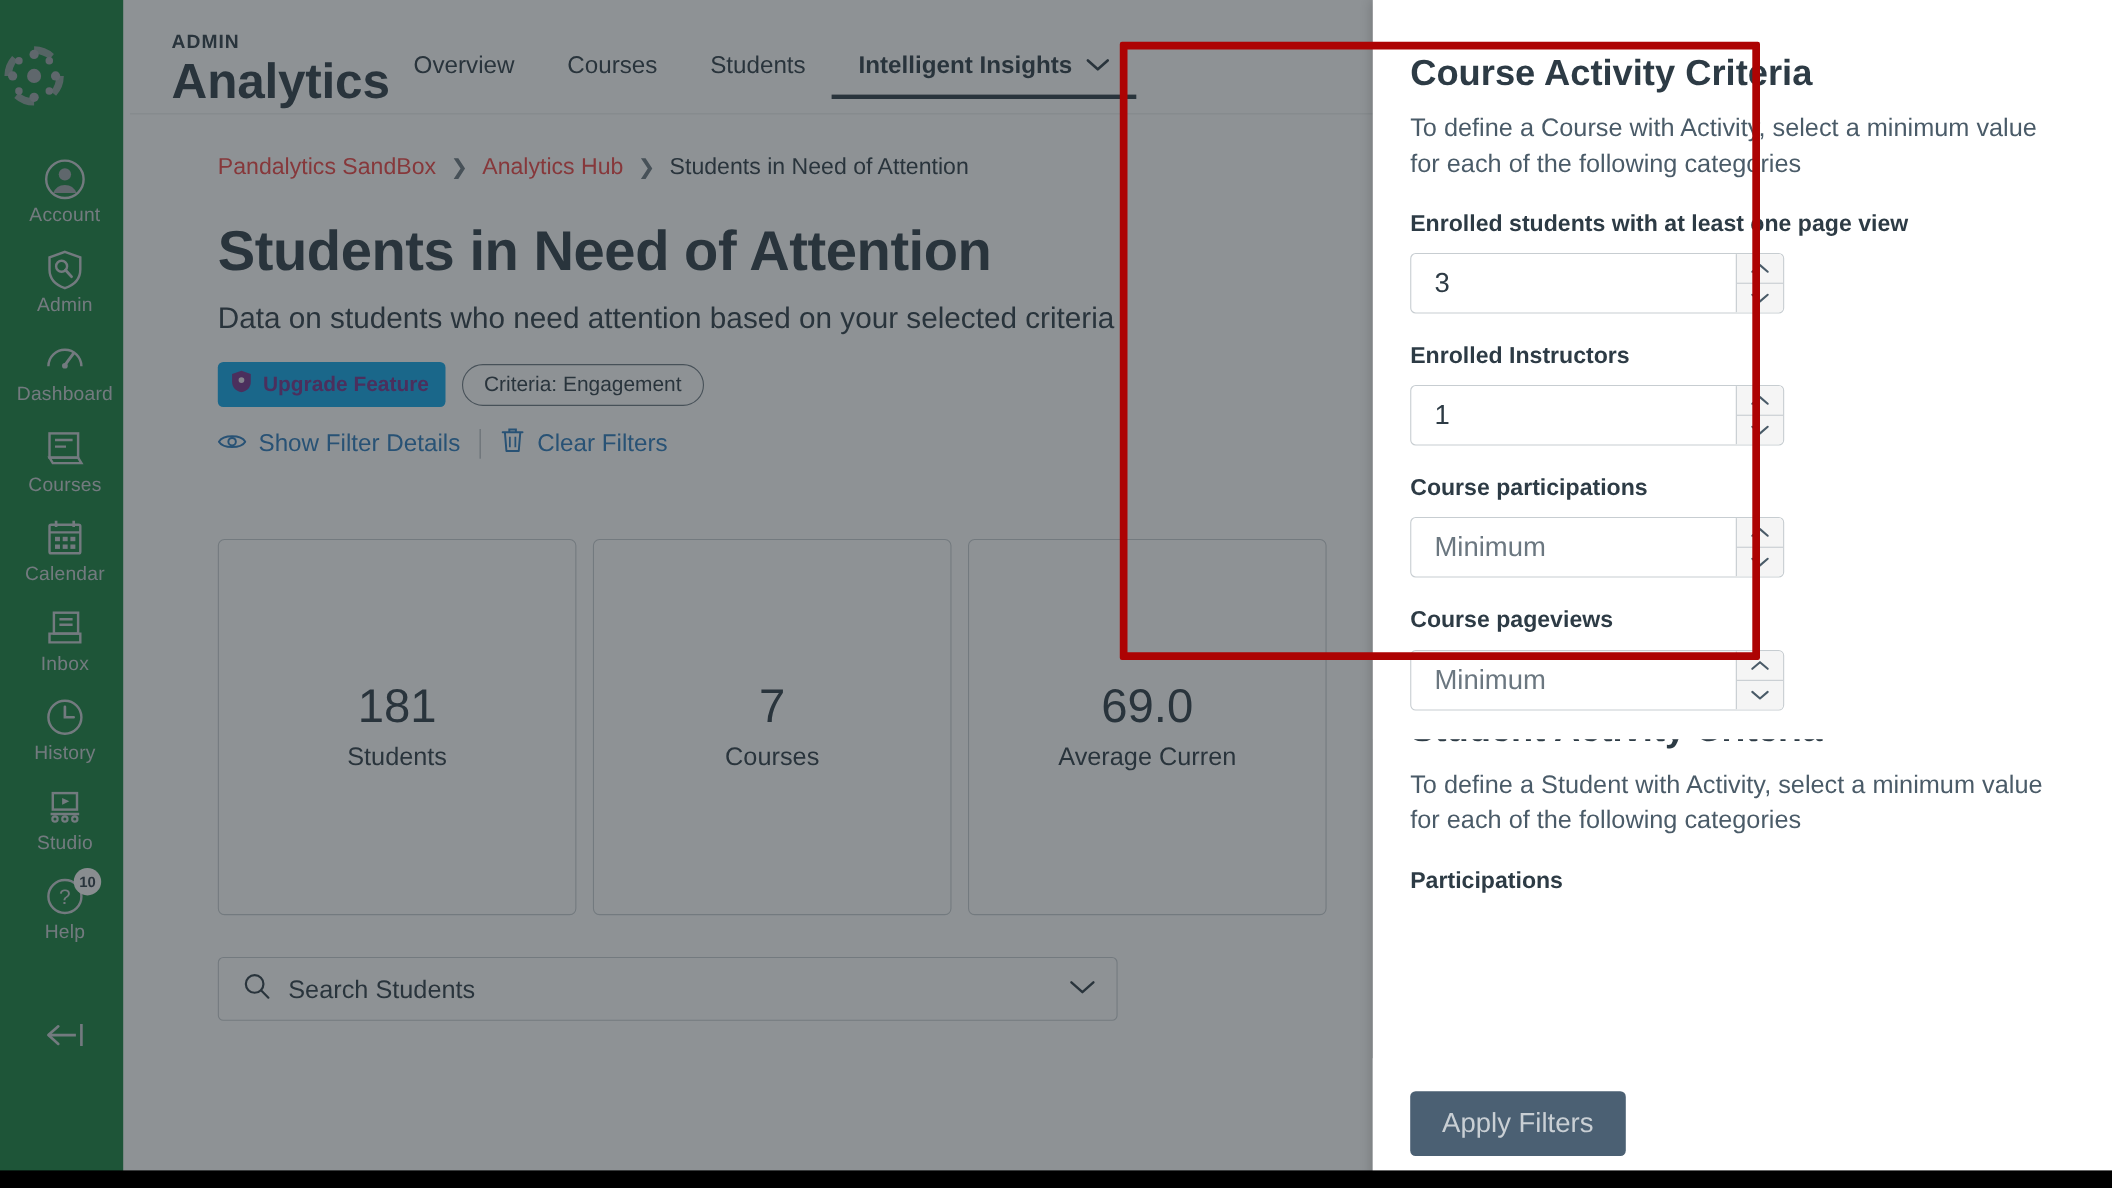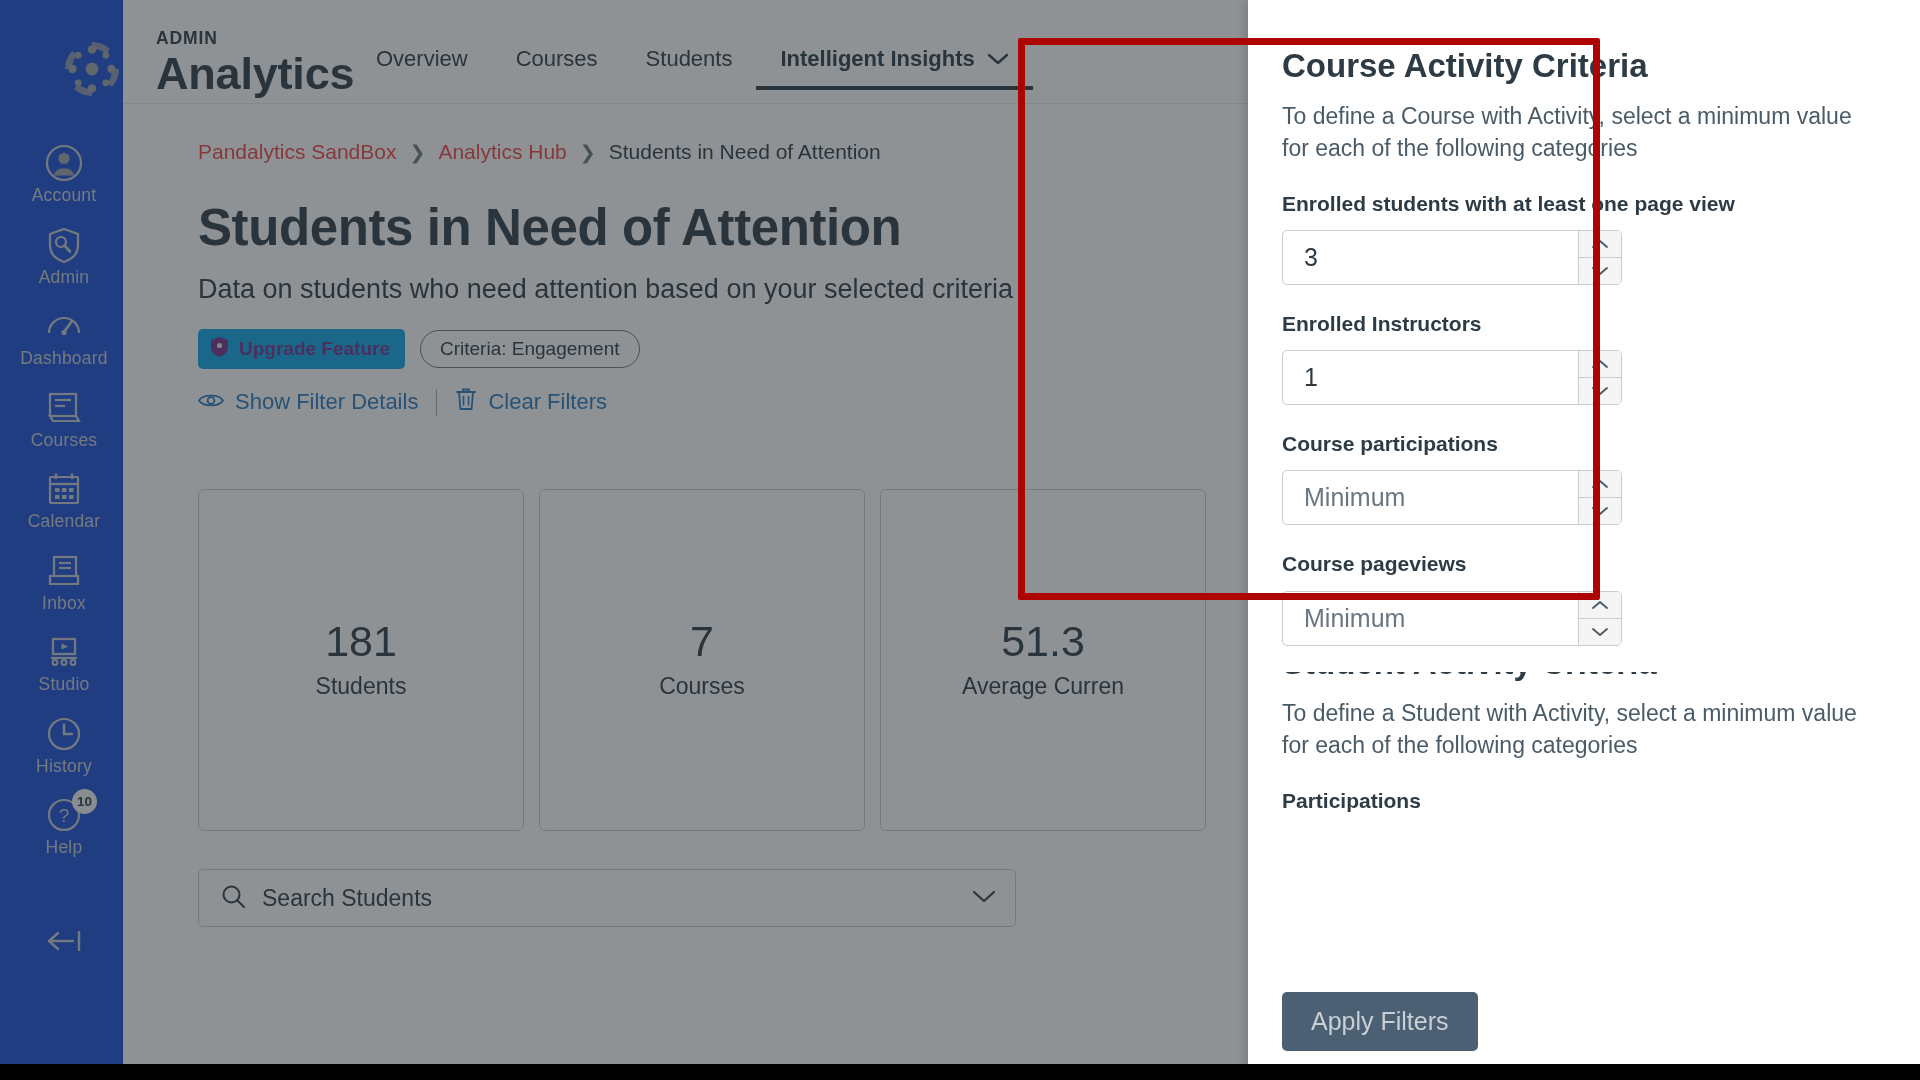--- a/index.html
+++ b/index.html
@@ -17,26 +17,26 @@
     width: 1920px;
     height: 1080px;
     background: #ffffff;
     overflow: hidden;
   }
 
   
   #globalnav {
     position: absolute;
     left: 0; top: 0;
-    width: 123px;
+    width: 112px;
     height: 1080px;
-    background: #1d4ed8;
+    background: #15803d;
     display: flex;
     flex-direction: column;
-    align-items: flex-end;
+    align-items: flex-start;
     z-index: 30;
   }
   .gn-logo {
     margin-top: 38px;
     margin-bottom: 34px;
     width: 62px; height: 62px;
     display: flex; align-items: center; justify-content: center;
   }
   .gn-item {
     width: 118px;
@@ -420,39 +420,39 @@
             <line x1="14" y1="16" x2="26" y2="16" stroke="#C7CDD1" stroke-width="2.2"></line>
             <path d="M5 24 h28 v8 H5 z" fill="none" stroke="#C7CDD1" stroke-width="2.2"></path>
           </svg>
       </span>
       <span class="gn-label">Inbox</span>
     </a>
 
     <a class="gn-item">
       <span class="gn-ico">
         <svg width="38" height="38" viewBox="0 0 38 38">
+            <circle cx="19" cy="19" r="15" fill="none" stroke="#C7CDD1" stroke-width="2.2"></circle>
+            <path d="M19 9.5 V19 h8" fill="none" stroke="#C7CDD1" stroke-width="2.4" stroke-linecap="round"></path>
+          </svg>
+      </span>
+      <span class="gn-label">History</span>
+    </a>
+
+    <a class="gn-item">
+      <span class="gn-ico">
+        <svg width="38" height="38" viewBox="0 0 38 38">
             <rect x="8" y="6" width="22" height="15" fill="none" stroke="#C7CDD1" stroke-width="2.2"></rect>
             <path d="M16.5 10.5 L23 13.5 L16.5 16.5 z" fill="#C7CDD1"></path>
             <line x1="6" y1="25" x2="32" y2="25" stroke="#C7CDD1" stroke-width="2.2"></line>
             <circle cx="10" cy="29.5" r="2.4" fill="none" stroke="#C7CDD1" stroke-width="2"></circle>
             <circle cx="19" cy="29.5" r="2.4" fill="none" stroke="#C7CDD1" stroke-width="2"></circle>
             <circle cx="28" cy="29.5" r="2.4" fill="none" stroke="#C7CDD1" stroke-width="2"></circle>
           </svg>
       </span>
       <span class="gn-label">Studio</span>
-    </a>
-
-    <a class="gn-item">
-      <span class="gn-ico">
-        <svg width="38" height="38" viewBox="0 0 38 38">
-            <circle cx="19" cy="19" r="15" fill="none" stroke="#C7CDD1" stroke-width="2.2"></circle>
-            <path d="M19 9.5 V19 h8" fill="none" stroke="#C7CDD1" stroke-width="2.4" stroke-linecap="round"></path>
-          </svg>
-      </span>
-      <span class="gn-label">History</span>
     </a>
 
     <a class="gn-item">
       <span class="gn-badge">10</span>
       <span class="gn-ico">
         <svg width="38" height="38" viewBox="0 0 38 38">
             <circle cx="19" cy="19" r="15" fill="none" stroke="#C7CDD1" stroke-width="2.2"></circle>
             <text x="19" y="26" font-size="19" font-family="Liberation Sans, sans-serif" fill="#C7CDD1" text-anchor="middle">?</text>
           </svg>
       </span>
@@ -550,21 +550,21 @@
       <div id="statrow">
         <div class="stat">
           <div class="stat-num">181</div>
           <div class="stat-lbl">Students</div>
         </div>
         <div class="stat">
           <div class="stat-num">7</div>
           <div class="stat-lbl">Courses</div>
         </div>
         <div class="stat">
-          <div class="stat-num">51.3</div>
+          <div class="stat-num">69.0</div>
           <div class="stat-lbl">Average Curren</div>
         </div>
       </div>
 
       <div id="searchwrap">
         <div id="searchbox">
           <span>
             <svg width="25" height="25" viewBox="0 0 25 25">
                 <circle cx="10.5" cy="10.5" r="8" fill="none" stroke="#2D3B45" stroke-width="2"></circle>
                 <line x1="16.5" y1="16.5" x2="23" y2="23" stroke="#2D3B45" stroke-width="2" stroke-linecap="round"></line>

